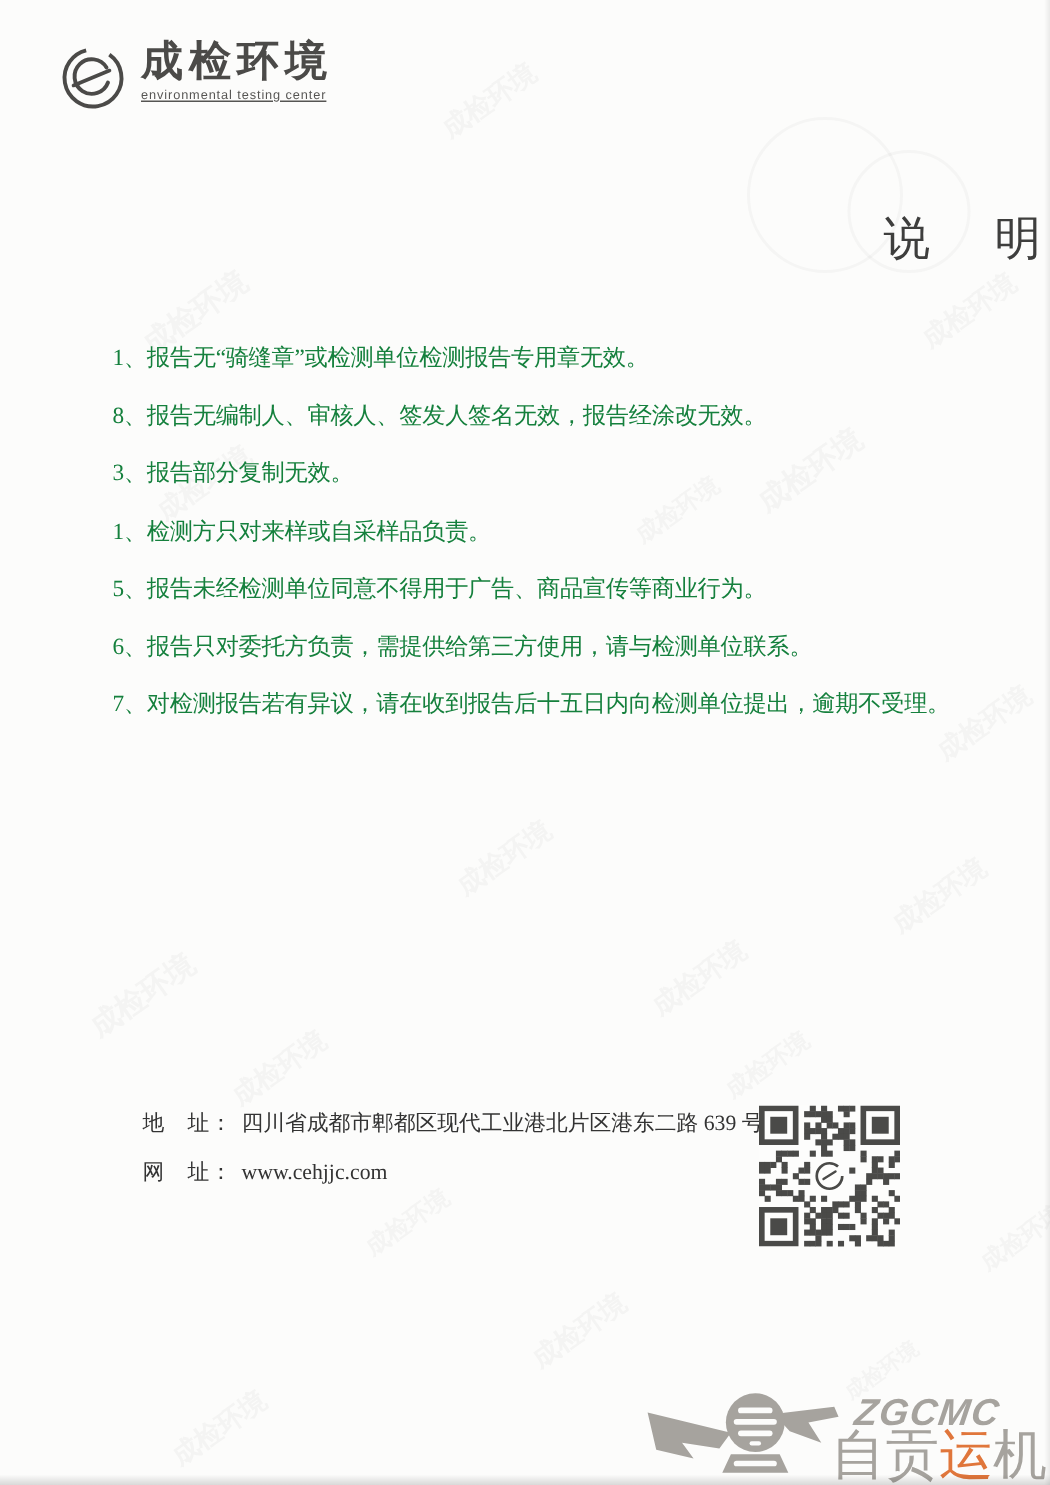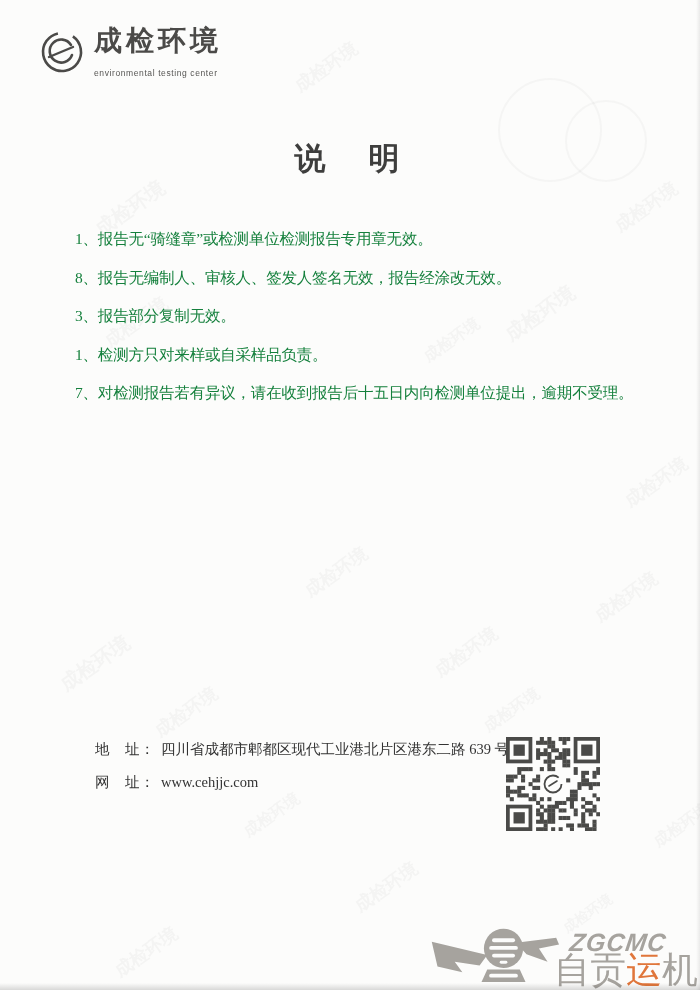--- a/index.html
+++ b/index.html
@@ -31,26 +31,26 @@
   }
   
   .logo-block{position:absolute;left:38px;top:26px;display:flex;align-items:flex-start;}
   .logo-mark{width:48px;height:50px;margin-right:8px;}
   .logo-cn{
     font-family:"Liberation Sans","DejaVu Sans",sans-serif;
     font-weight:bold;font-size:28px;letter-spacing:4px;color:#4b4a48;line-height:1.1;
   }
   .logo-en{
     font-family:"Liberation Sans","DejaVu Sans",sans-serif;
-    font-size:8.5px;letter-spacing:0.6px;color:#565553;margin-top:11px;
+    font-size:8.5px;letter-spacing:0.6px;color:#565553;margin-top:1px;text-decoration:underline;
   }
   
   .doc-title{
     position:absolute;left:0;right:0;top:138px;margin:0;
-    text-align:center;font-size:31px;font-weight:bold;color:#3e3e3d;letter-spacing:6px;
+    text-align:right;font-size:31px;font-weight:normal;color:#3e3e3d;letter-spacing:6px;
   }
   
   .notes{position:absolute;left:75px;top:230px;width:580px;}
   .note{
     font-size:15.5px;letter-spacing:-0.2px;color:#15803d;
     height:17px;line-height:17px;margin-bottom:21.5px;white-space:nowrap;
   }
   
   .contact{position:absolute;left:95px;top:742px;}
   .contact-row{font-size:14.5px;color:#333;height:15px;line-height:15px;margin-bottom:17.5px;white-space:nowrap;}
@@ -115,20 +115,22 @@
     </div>
   </header>
 
   <h1 class="doc-title">说　明</h1>
 
   <div class="notes">
     <div class="note">1、报告无“骑缝章”或检测单位检测报告专用章无效。</div>
     <div class="note">8、报告无编制人、审核人、签发人签名无效，报告经涂改无效。</div>
     <div class="note">3、报告部分复制无效。</div>
     <div class="note">1、检测方只对来样或自采样品负责。</div>
+    <div class="note">5、报告未经检测单位同意不得用于广告、商品宣传等商业行为。</div>
+    <div class="note">6、报告只对委托方负责，需提供给第三方使用，请与检测单位联系。</div>
     <div class="note">7、对检测报告若有异议，请在收到报告后十五日内向检测单位提出，逾期不受理。</div>
   </div>
 
   <footer class="contact">
     <div class="contact-row">
       <span class="lbl">地　址：</span><span class="val">四川省成都市郫都区现代工业港北片区港东二路 639 号</span>
     </div>
     <div class="contact-row">
       <span class="lbl">网　址：</span><span class="val">www.cehjjc.com</span>
     </div>

